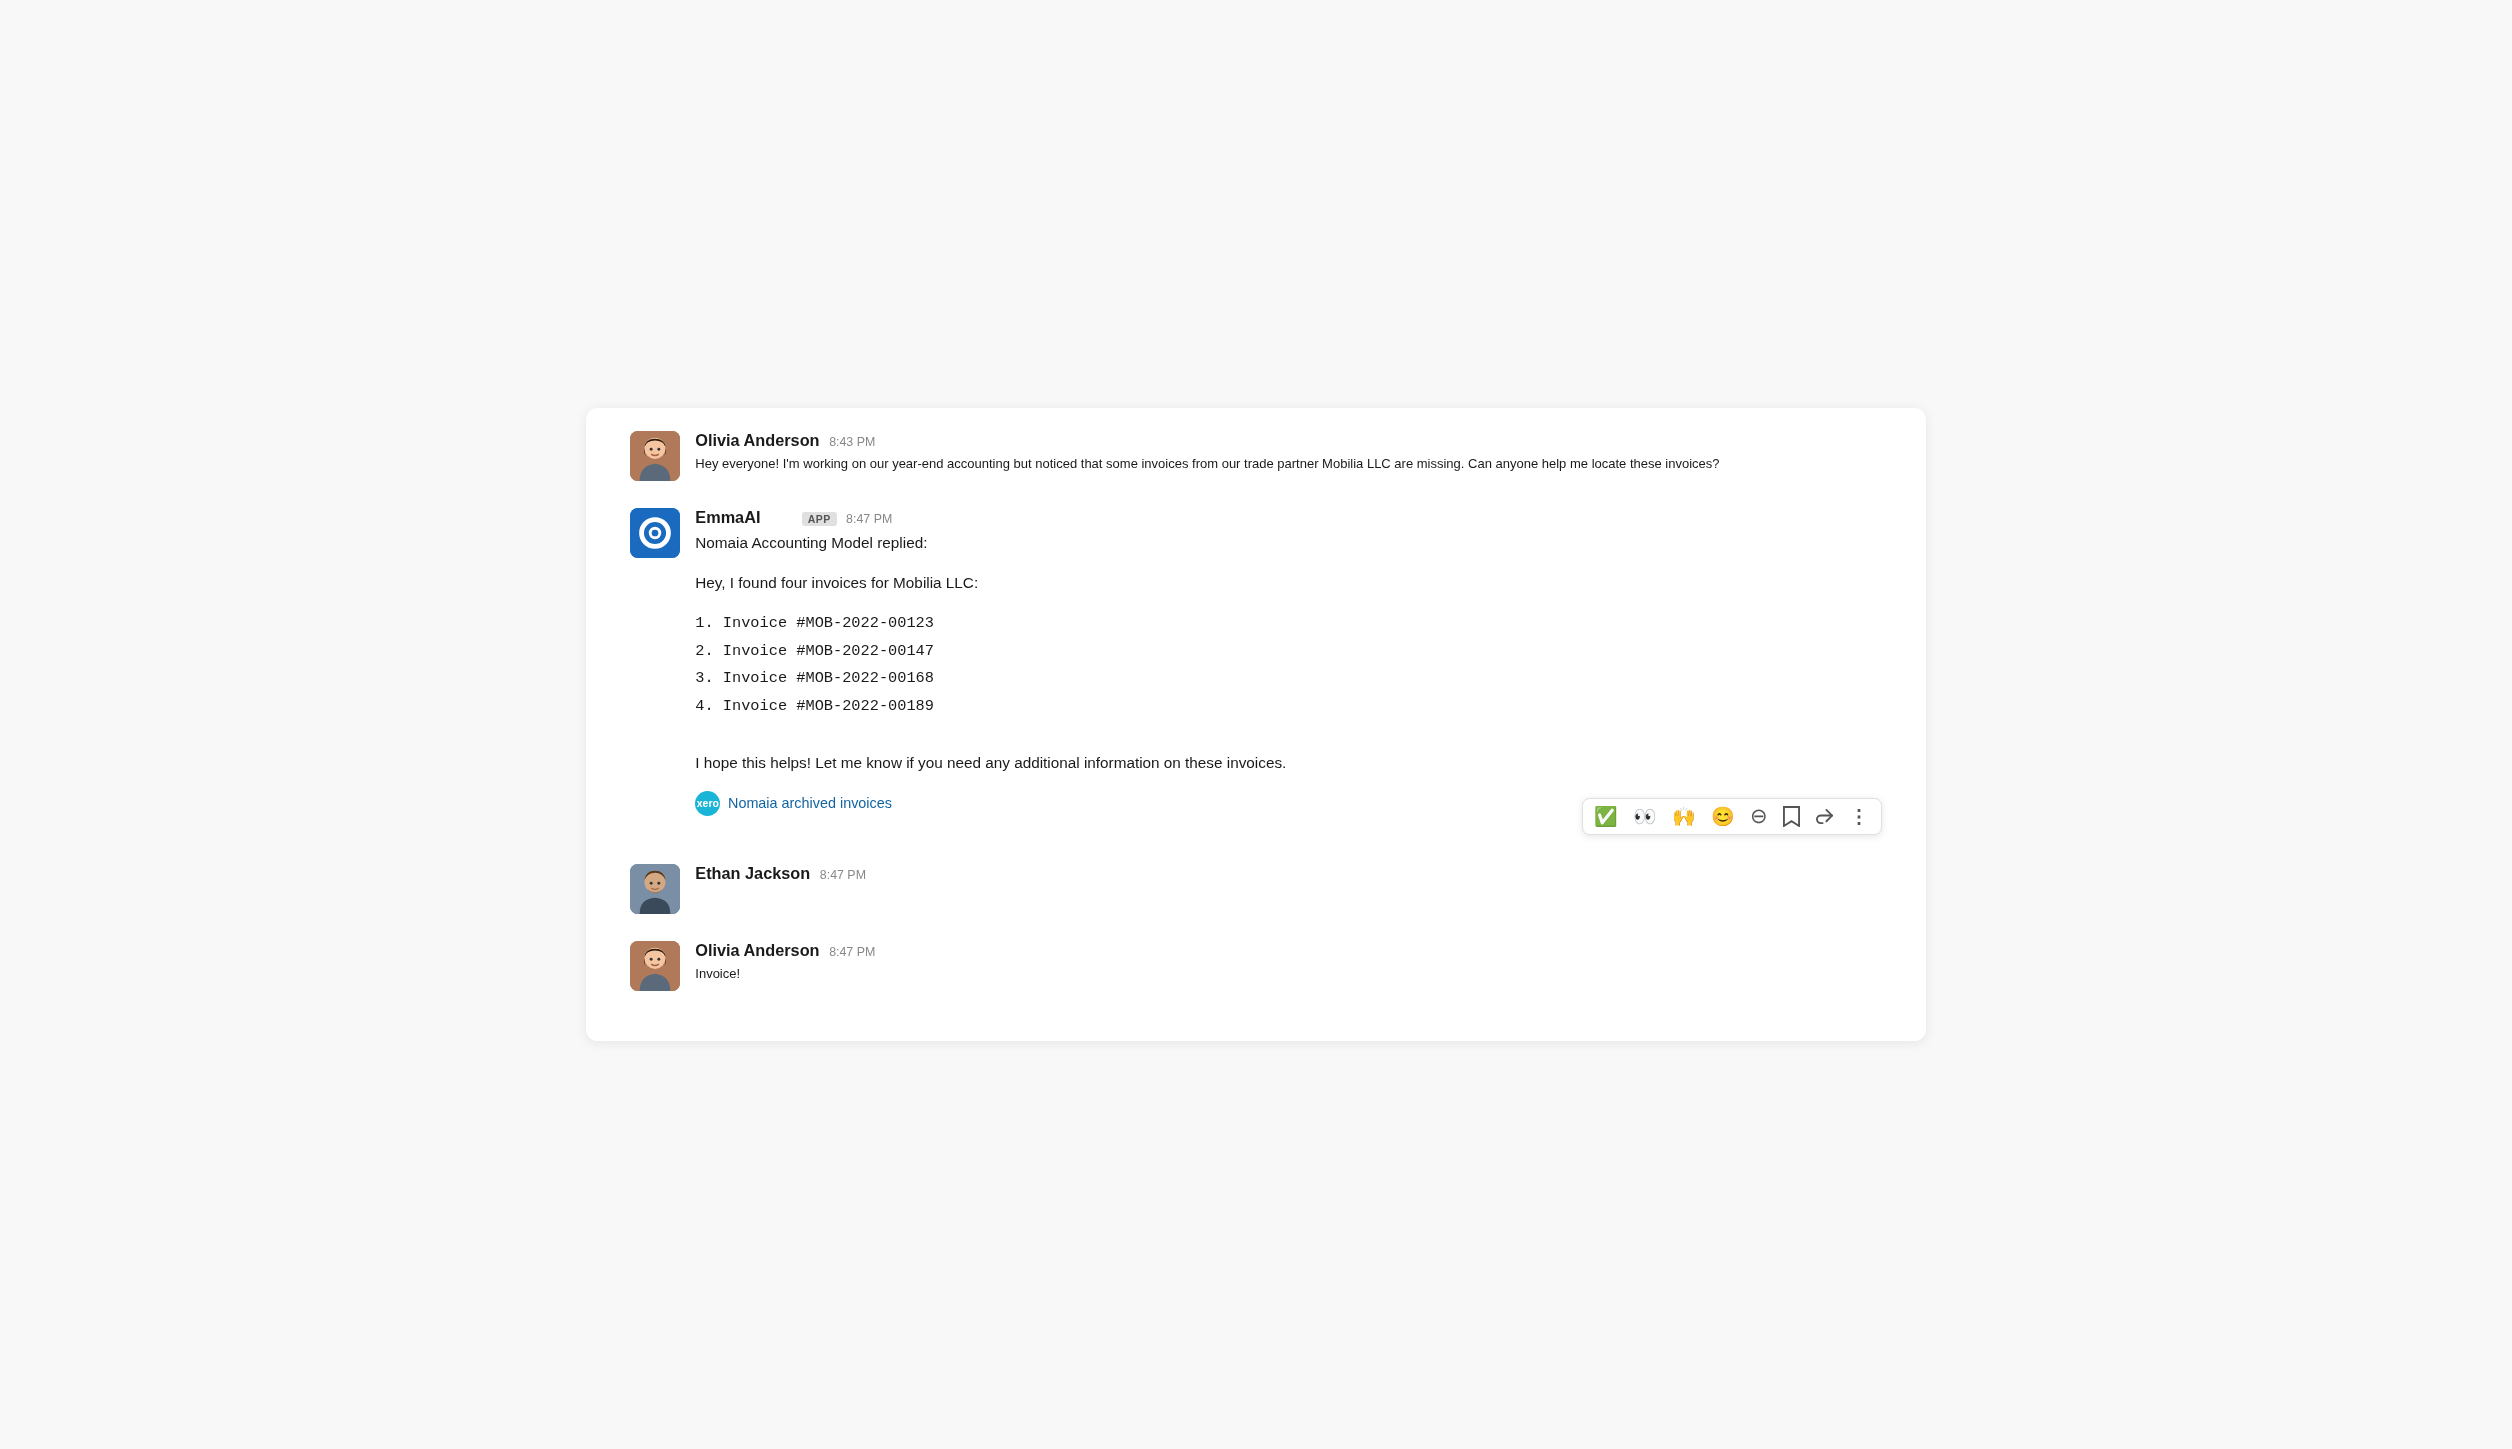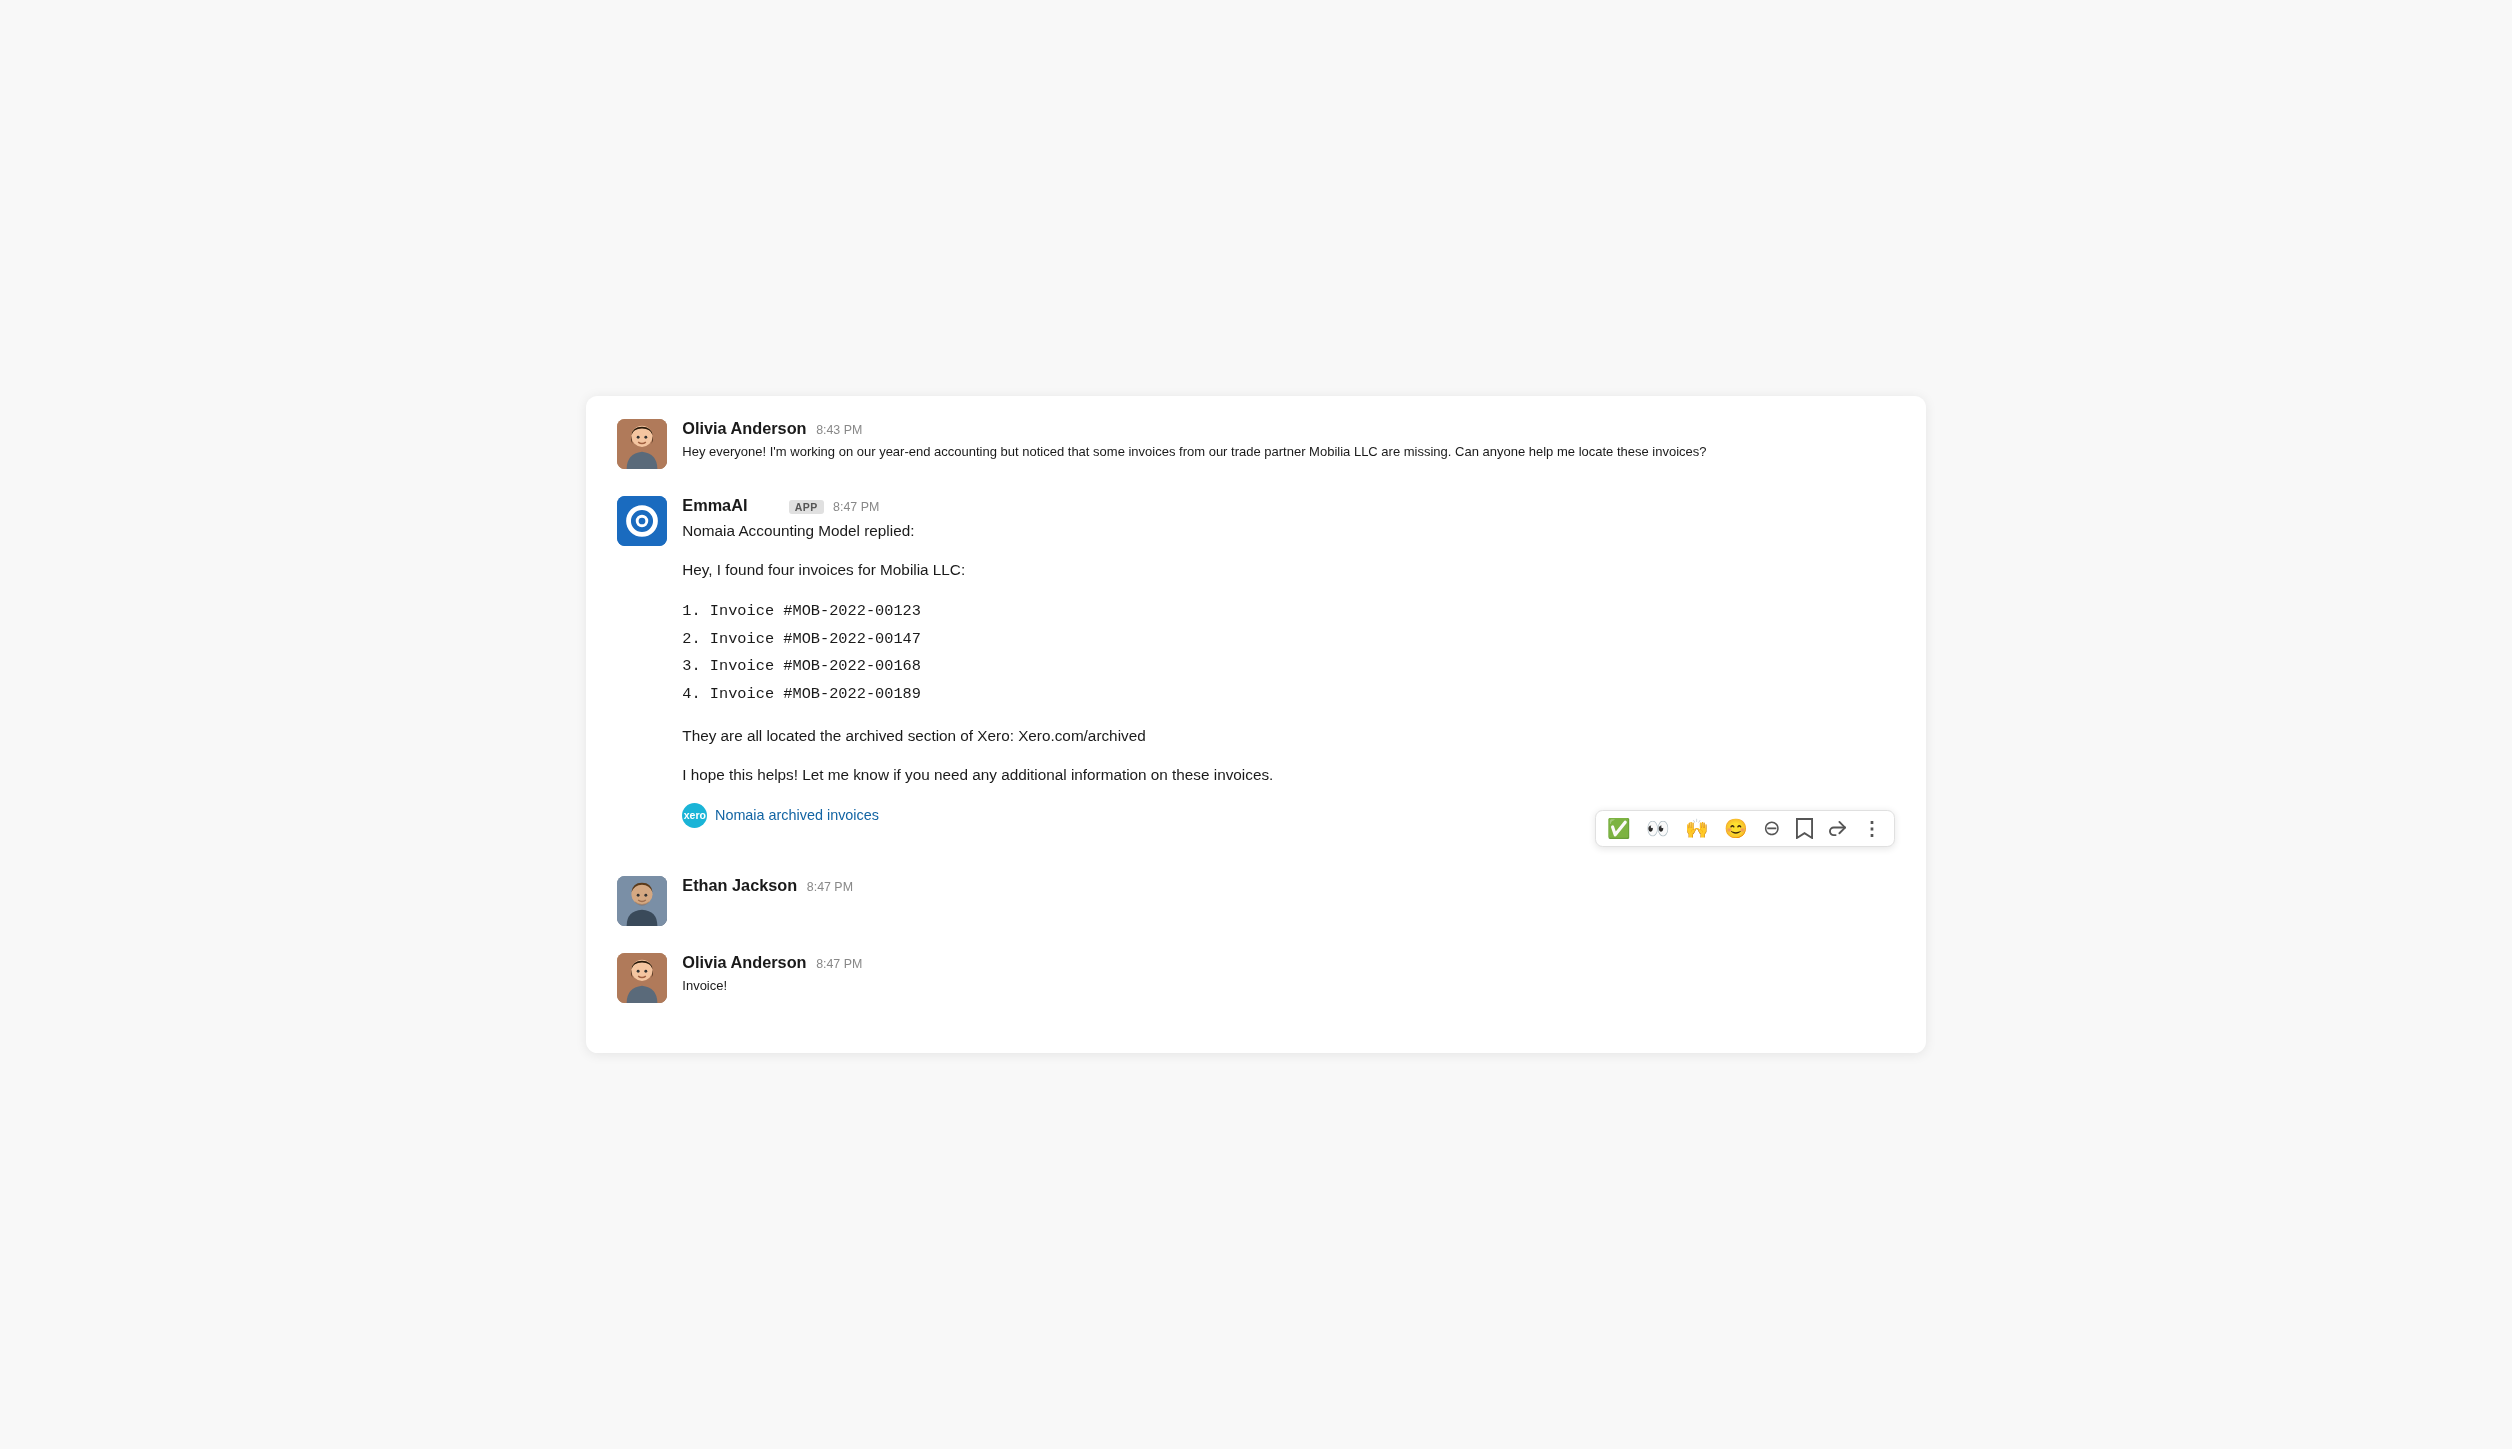--- a/index.html
+++ b/index.html
@@ -13,21 +13,21 @@
       background: #f8f8f8;
       display: flex;
       justify-content: center;
       align-items: center;
       min-height: 100vh;
     }
 
     .chat-container {
       background: #ffffff;
       border-radius: 11.5px;
-      padding: 23px 31px;
+      padding: 23px 44px;
       max-width: 1340px;
       width: 100%;
       box-shadow: 0 1.9px 11.5px rgba(0,0,0,0.08);
     }
 
     .message {
       display: flex;
       align-items: flex-start;
       margin-bottom: 27px;
       position: relative;
@@ -245,21 +245,20 @@
         <div class="spacer"></div>
         <p>Hey, I found four invoices for Mobilia LLC:</p>
         <div class="spacer"></div>
         <ul class="invoice-list">
           <li>1. Invoice #MOB-2022-00123</li>
           <li>2. Invoice #MOB-2022-00147</li>
           <li>3. Invoice #MOB-2022-00168</li>
           <li>4. Invoice #MOB-2022-00189</li>
         </ul>
         <div class="spacer"></div>
-        <p>They are all located the archived section of Xero: Xero.com/archived</p>
         <div class="spacer"></div>
         <p>I hope this helps! Let me know if you need any additional information on these invoices.</p>
         <div class="xero-link">
           <div class="xero-logo">
             <span class="xero-logo-text">xero</span>
           </div>
           <span class="xero-link-text">Nomaia archived invoices</span>
         </div>
       </div>
     </div>

